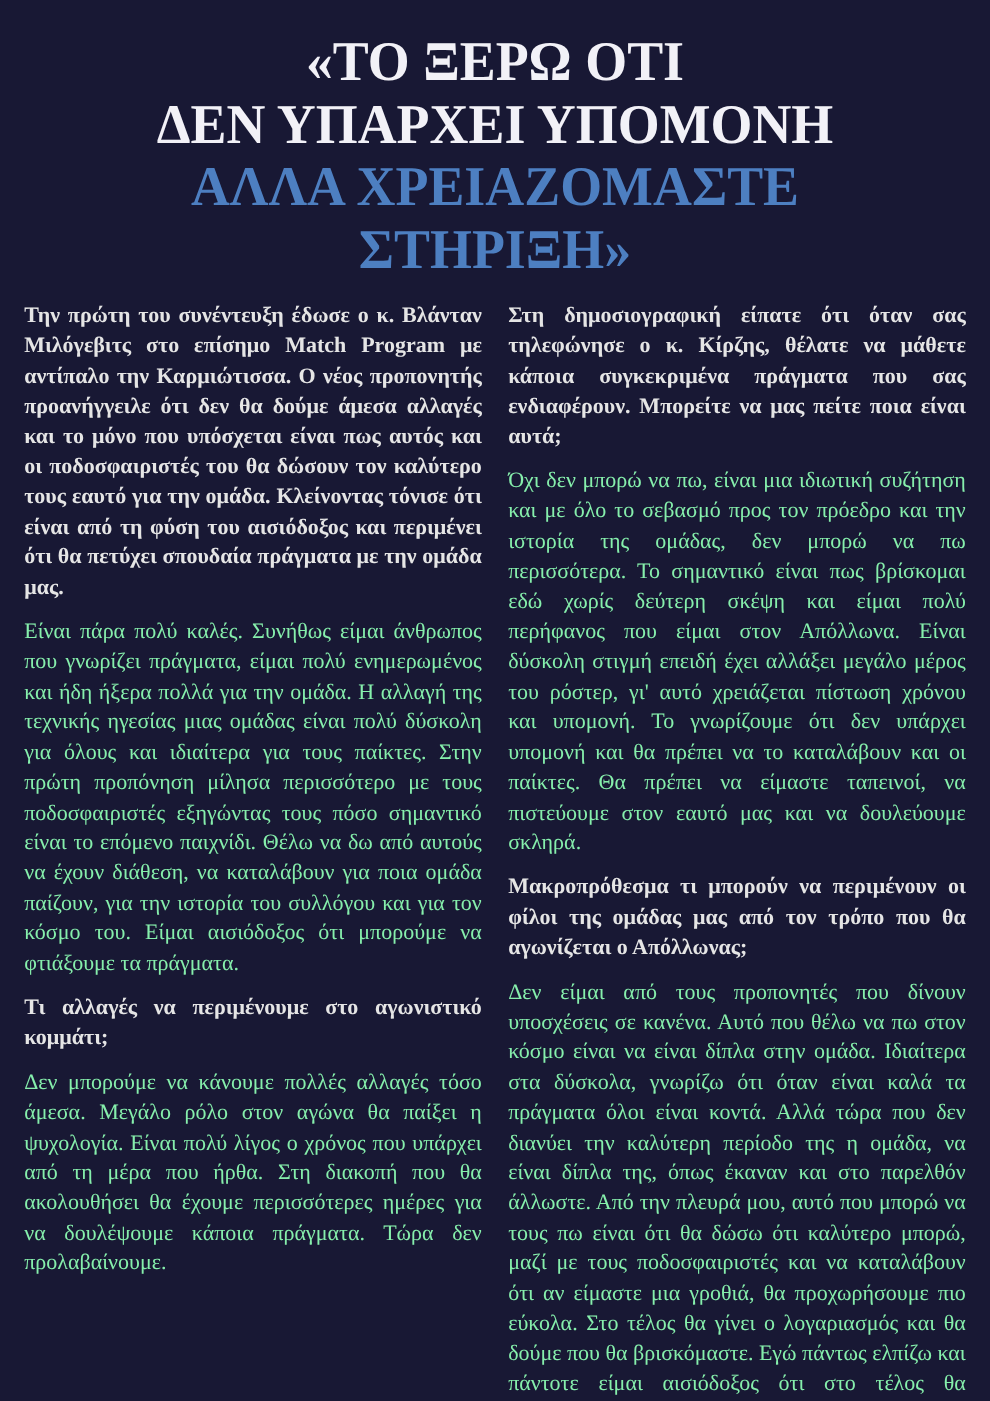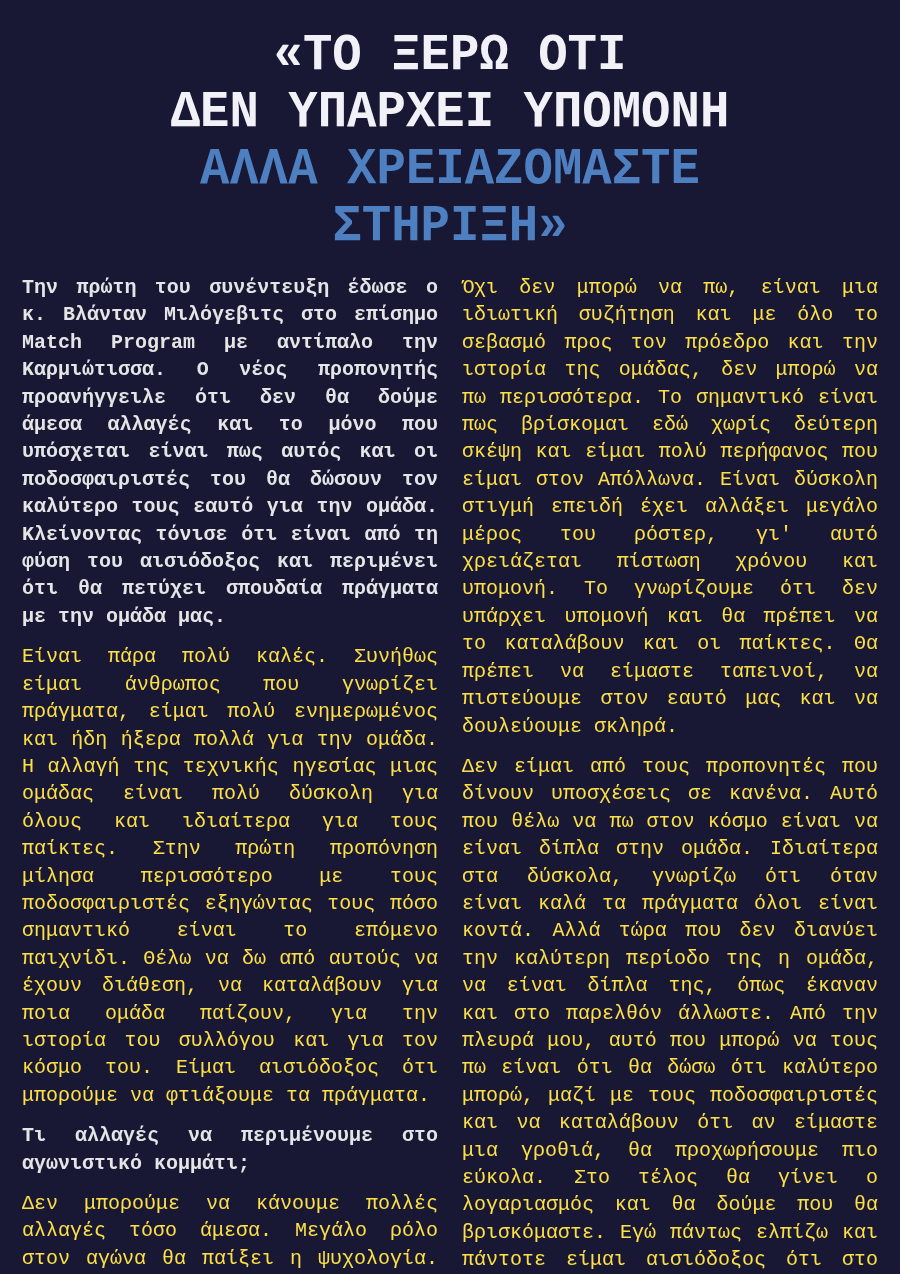--- a/index.html
+++ b/index.html
@@ -6,21 +6,21 @@
     margin: 0;
     padding: 0;
     background: #181834;
   }
   .page {
     position: relative;
     width: 900px;
     height: 1274px;
     background: #181834;
     overflow: hidden;
-    font-family: Liberation Mono, monospace;
+    font-family: Liberation Serif, serif;
   }
   .headline {
     padding-top: 26px;
     text-align: center;
     font-weight: 800;
     letter-spacing: 0px;
   }
   .headline .hl {
     font-size: 49px;
     line-height: 57px;
@@ -35,21 +35,21 @@
     gap: 24px;
     padding: 20px 22px 0 22px;
     box-sizing: border-box;
   }
   .col {
     flex: 1 1 0;
     min-width: 0;
   }
   .col p {
     margin: 0 0 13px 0;
-    color: #fde047;
+    color: #86efac;
     font-size: 20px;
     line-height: 27.4px;
     text-align: justify;
     text-justify: inter-word;
     hyphens: auto;
     -webkit-hyphens: auto;
   }
   .col p.bold {
     font-weight: 700;
     color: #e5e5e5;
@@ -70,19 +70,21 @@
   <main class="columns">
 
     <section class="col">
       <p class="bold">Την πρώτη του συνέντευξη έδωσε ο κ. Βλάνταν Μιλόγεβιτς στο επίσημο Match Program με αντίπαλο την Καρμιώτισσα. Ο νέος προπονητής προανήγγειλε ότι δεν θα δούμε άμεσα αλλαγές και το μόνο που υπόσχεται είναι πως αυτός και οι ποδοσφαιριστές του θα δώσουν τον καλύτερο τους εαυτό για την ομάδα. Κλείνοντας τόνισε ότι είναι από τη φύση του αισιόδοξος και περιμένει ότι θα πετύχει σπουδαία πράγματα με την ομάδα μας.</p>
       <p>Είναι πάρα πολύ καλές. Συνήθως είμαι άνθρωπος που γνωρίζει πράγματα, είμαι πολύ ενημερωμένος και ήδη ήξερα πολλά για την ομάδα. Η αλλαγή της τεχνικής ηγεσίας μιας ομάδας είναι πολύ δύσκολη για όλους και ιδιαίτερα για τους παίκτες. Στην πρώτη προπόνηση μίλησα περισσότερο με τους ποδοσφαιριστές εξηγώντας τους πόσο σημαντικό είναι το επόμενο παιχνίδι. Θέλω να δω από αυτούς να έχουν διάθεση, να καταλάβουν για ποια ομάδα παίζουν, για την ιστορία του συλλόγου και για τον κόσμο του. Είμαι αισιόδοξος ότι μπορούμε να φτιάξουμε τα πράγματα.</p>
       <p class="bold">Τι αλλαγές να περιμένουμε στο αγωνιστικό κομμάτι;</p>
       <p>Δεν μπορούμε να κάνουμε πολλές αλλαγές τόσο άμεσα. Μεγάλο ρόλο στον αγώνα θα παίξει η ψυχολογία. Είναι πολύ λίγος ο χρόνος που υπάρχει από τη μέρα που ήρθα. Στη διακοπή που θα ακολουθήσει θα έχουμε περισσότερες ημέρες για να δουλέψουμε κάποια πράγματα. Τώρα δεν προλαβαίνουμε.</p>
     </section>
 
     <section class="col">
+      <p class="bold">Στη δημοσιογραφική είπατε ότι όταν σας τηλεφώνησε ο κ. Κίρζης, θέλατε να μάθετε κάποια συγκεκριμένα πράγματα που σας ενδιαφέρουν. Μπορείτε να μας πείτε ποια είναι αυτά;</p>
       <p>Όχι δεν μπορώ να πω, είναι μια ιδιωτική συζήτηση και με όλο το σεβασμό προς τον πρόεδρο και την ιστορία της ομάδας, δεν μπορώ να πω περισσότερα. Το σημαντικό είναι πως βρίσκομαι εδώ χωρίς δεύτερη σκέψη και είμαι πολύ περήφανος που είμαι στον Απόλλωνα. Είναι δύσκολη στιγμή επειδή έχει αλλάξει μεγάλο μέρος του ρόστερ, γι' αυτό χρειάζεται πίστωση χρόνου και υπομονή. Το γνωρίζουμε ότι δεν υπάρχει υπομονή και θα πρέπει να το καταλάβουν και οι παίκτες. Θα πρέπει να είμαστε ταπεινοί, να πιστεύουμε στον εαυτό μας και να δουλεύουμε σκληρά.</p>
+      <p class="bold">Μακροπρόθεσμα τι μπορούν να περιμένουν οι φίλοι της ομάδας μας από τον τρόπο που θα αγωνίζεται ο Απόλλωνας;</p>
       <p>Δεν είμαι από τους προπονητές που δίνουν υποσχέσεις σε κανένα. Αυτό που θέλω να πω στον κόσμο είναι να είναι δίπλα στην ομάδα. Ιδιαίτερα στα δύσκολα, γνωρίζω ότι όταν είναι καλά τα πράγματα όλοι είναι κοντά. Αλλά τώρα που δεν διανύει την καλύτερη περίοδο της η ομάδα, να είναι δίπλα της, όπως έκαναν και στο παρελθόν άλλωστε. Από την πλευρά μου, αυτό που μπορώ να τους πω είναι ότι θα δώσω ότι καλύτερο μπορώ, μαζί με τους ποδοσφαιριστές και να καταλάβουν ότι αν είμαστε μια γροθιά, θα προχωρήσουμε πιο εύκολα. Στο τέλος θα γίνει ο λογαριασμός και θα δούμε που θα βρισκόμαστε. Εγώ πάντως ελπίζω και πάντοτε είμαι αισιόδοξος ότι στο τέλος θα πετύχουμε καλά πράγματα.</p>
     </section>
 
   </main>
 
 </div>
 
 </body></html>

